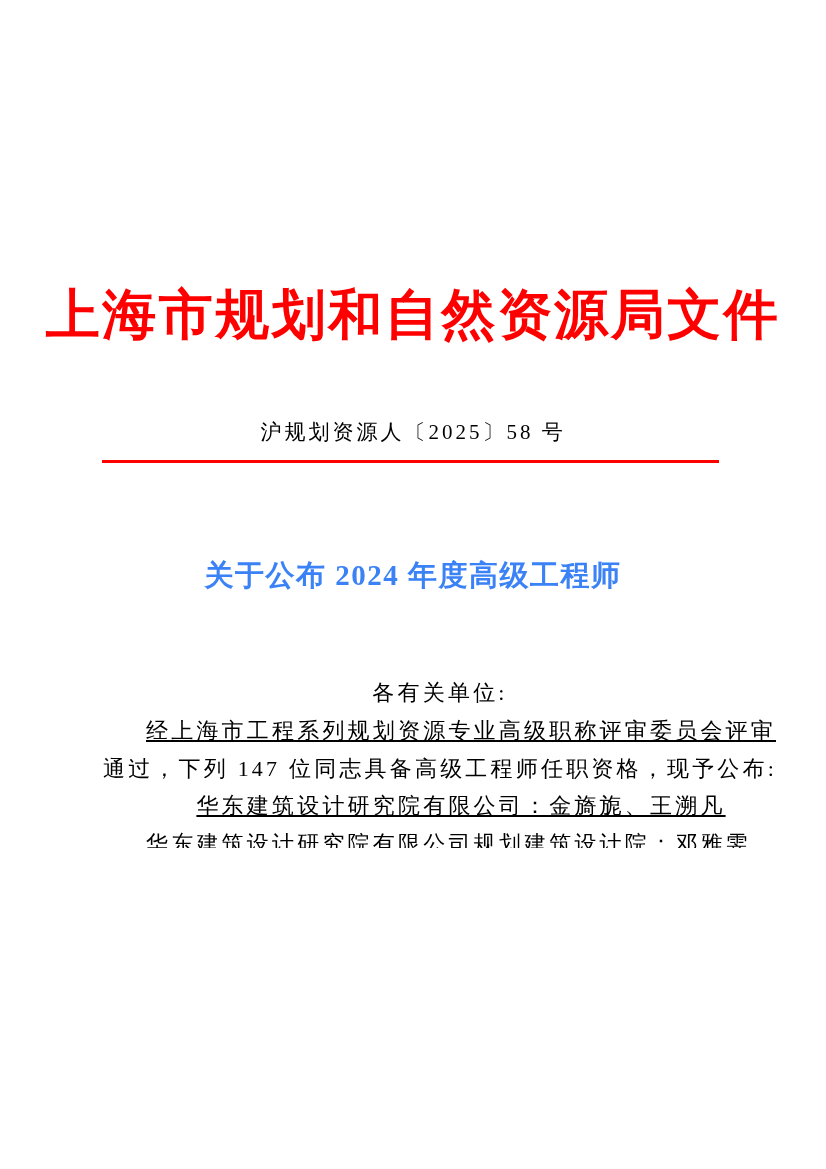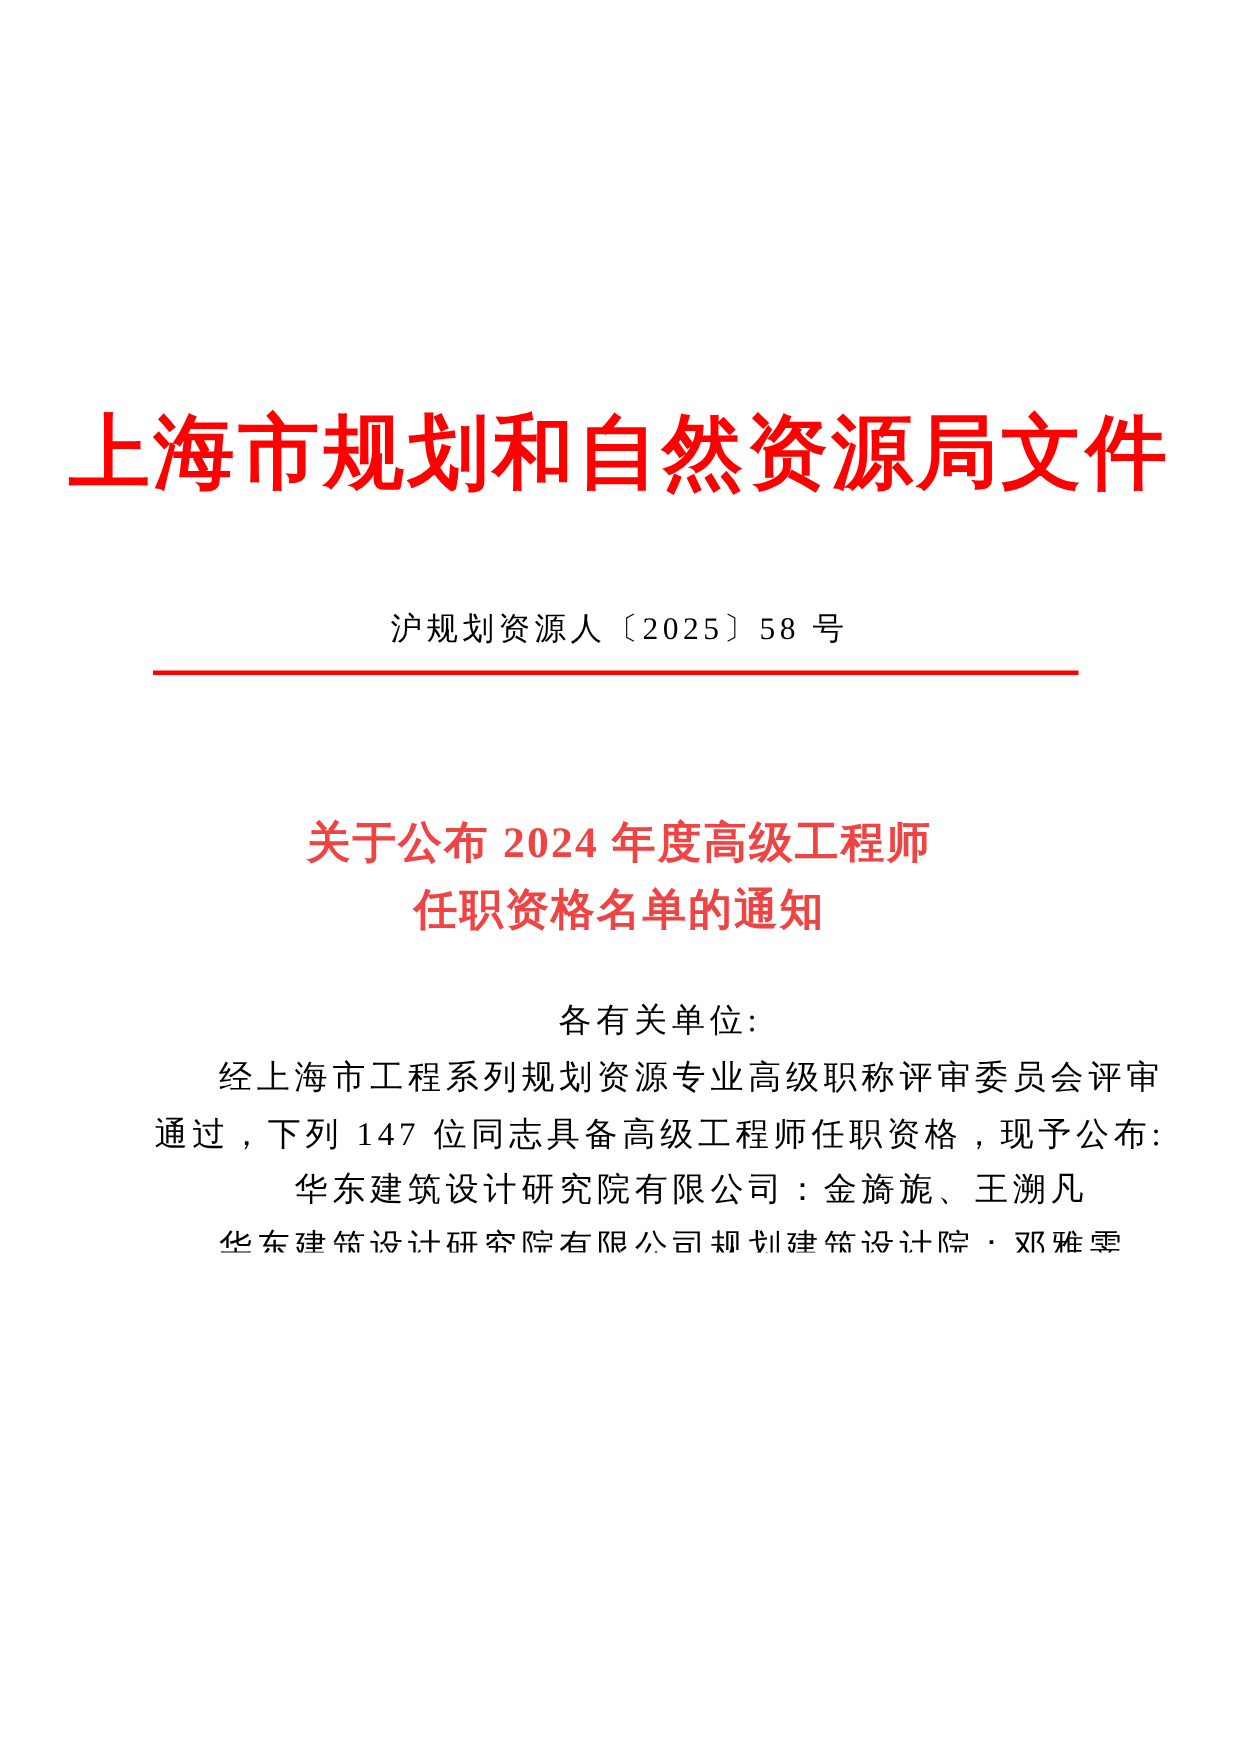--- a/index.html
+++ b/index.html
@@ -5,21 +5,21 @@
   * { margin: 0; padding: 0; box-sizing: border-box; }
   html, body { background: #ffffff; }
   body { font-family: "Liberation Serif", "DejaVu Serif", serif; }
 
   .page {
     position: relative;
     width: 826px;
     height: 831px;
     background: #ffffff;
     overflow: hidden;
-    margin: 4px auto;
+    margin: 17px auto;
   }
 
   .org-title {
     position: absolute;
     top: 262px;
     left: 0;
     width: 100%;
     text-align: center;
     font-size: 54px;
     font-weight: 700;
@@ -51,38 +51,38 @@
   }
 
   .doc-title {
     position: absolute;
     top: 536px;
     left: 0;
     width: 100%;
     text-align: center;
     font-size: 29px;
     font-weight: 700;
-    color: #ef4444;
+    color: #3b82f6;
     line-height: 45px;
     letter-spacing: 1.5px;
     white-space: nowrap;
   }
 
   .body-text {
     position: absolute;
     top: 657px;
     left: 100px;
     width: 680px;
     font-size: 22px;
     color: #000000;
     letter-spacing: 3.2px;
     line-height: 37.8px;
   }
   .body-text .line { white-space: nowrap; text-align: center; }
-  .body-text .line.indent { padding-left: 42px; }
+  .body-text .line.indent { padding-left: 42px; text-decoration: underline; }
 
   .page-number {
     position: absolute;
     top: 1040px;
     right: 126px;
     font-size: 19px;
     color: #000000;
     letter-spacing: 2px;
     white-space: nowrap;
   }
@@ -93,21 +93,20 @@
 <div class="page">
 
   <div class="org-title">上海市规划和自然资源局文件</div>
 
   <div class="doc-number">沪规划资源人〔2025〕58 号</div>
 
   <div class="red-rule"></div>
 
   <div class="doc-title">
     <div>关于公布 2024 年度高级工程师</div>
-    <div>任职资格名单的通知</div>
   </div>
 
   <div class="body-text">
     <div class="line">各有关单位:</div>
     <div class="line indent">经上海市工程系列规划资源专业高级职称评审委员会评审</div>
     <div class="line">通过，下列 147 位同志具备高级工程师任职资格，现予公布:</div>
     <div class="line indent">华东建筑设计研究院有限公司：金旖旎、王溯凡</div>
     <div class="line indent">华东建筑设计研究院有限公司规划建筑设计院：邓雅雯、</div>
   </div>
 

